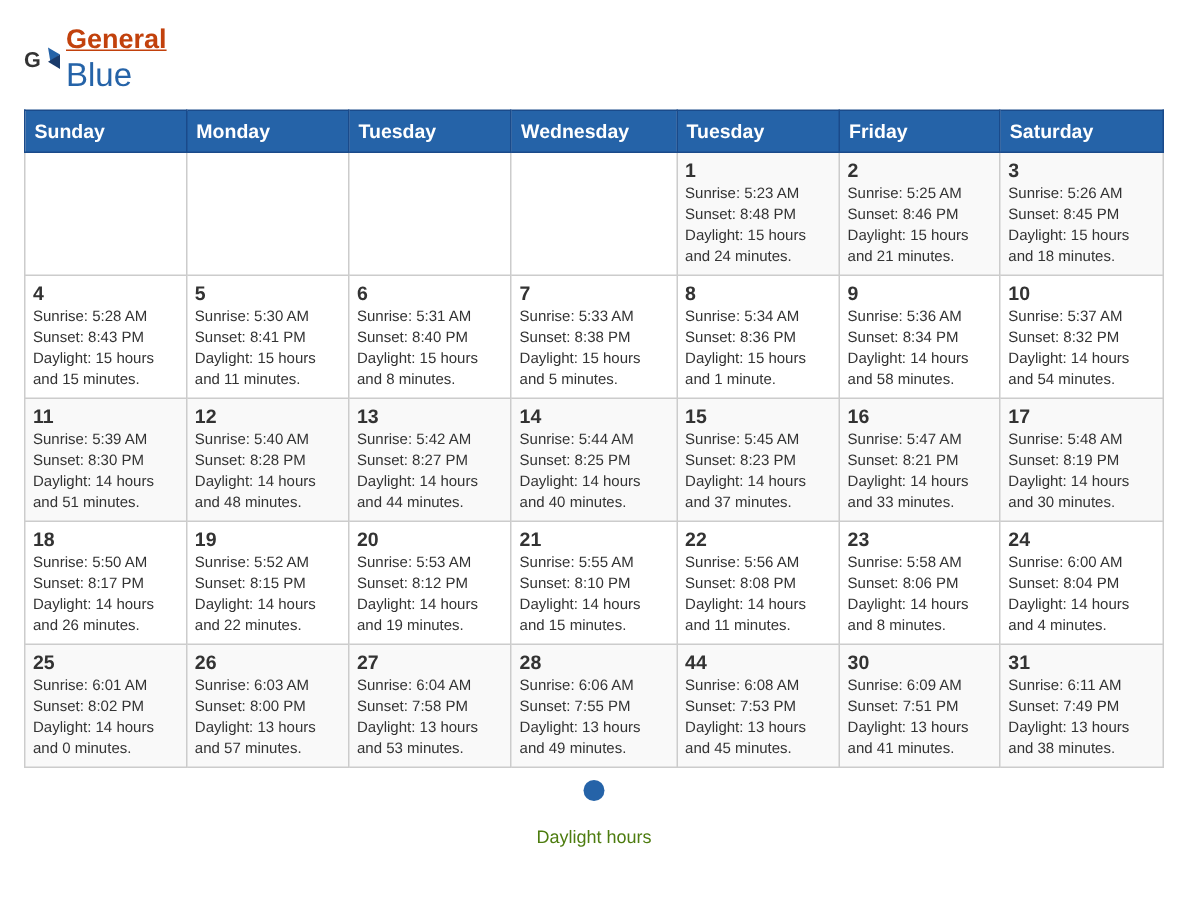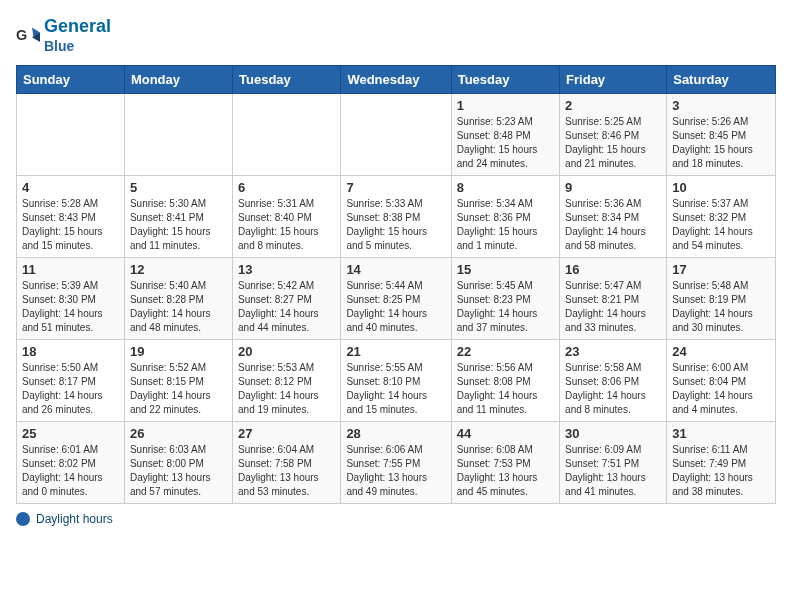--- a/index.html
+++ b/index.html
@@ -74,46 +74,47 @@
       color: #333;
       font-size: 10px;
       line-height: 1.4;
     }
     .empty-cell {
       background: #fff !important;
     }
     .footer {
       margin-top: 8px;
       font-size: 12px;
-      color: #0c4a6e;
+      color: #4d7c0f;
       display: flex;
       align-items: center;
-      gap: 6px;
+      gap: 17px;
+      flex-direction: column;
     }
     .footer-dot {
       width: 14px;
       height: 14px;
       background: #2563a8;
       border-radius: 50%;
       display: inline-block;
     }
   </style>
 </head>
 <body>
 
 <div class="header-area">
   <div class="logo">
     <svg class="logo-icon" viewBox="0 0 30 25">
       <text x="0" y="18" font-size="18" font-weight="bold" fill="#333">G</text>
       <polygon points="20,2 30,8 22,14" fill="#2563a8"></polygon>
       <polygon points="20,14 30,8 30,20" fill="#1a3a6a"></polygon>
     </svg>
     <div>
-      <span style="font-size:18px;font-weight:bold;color:#0369a1;">General</span><br>
-      <span style="font-size:14px;font-weight:bold;color:#2563a8;">Blue</span>
+      <span style="font-size:18px;font-weight:bold;color:#c2410c;text-decoration:underline;">General</span><br>
+      <span style="font-size:22px;font-weight:normal;color:#2563a8;">Blue</span>
     </div>
   </div>
   <div class="title-area">
   </div>
 </div>
 
 <table>
   <thead>
     <tr>
     <th>Sunday</th>

